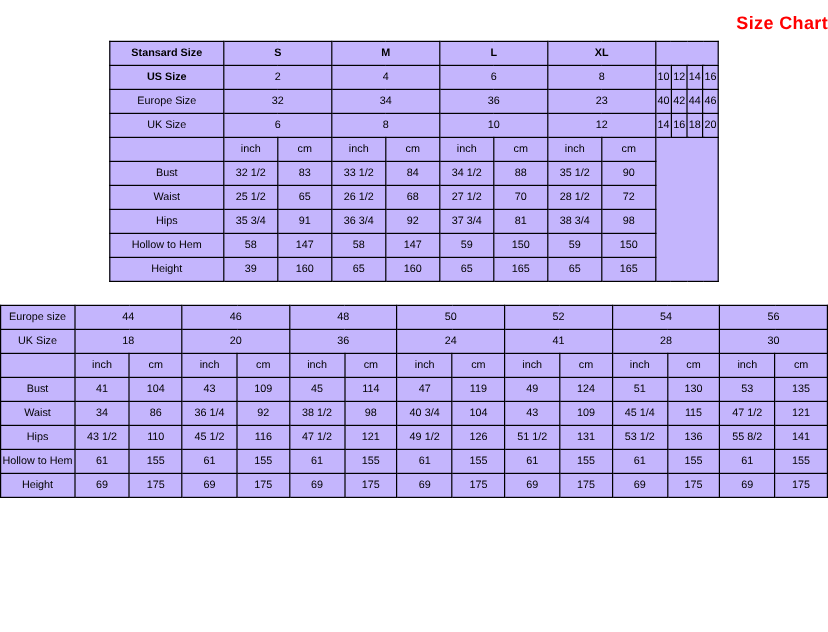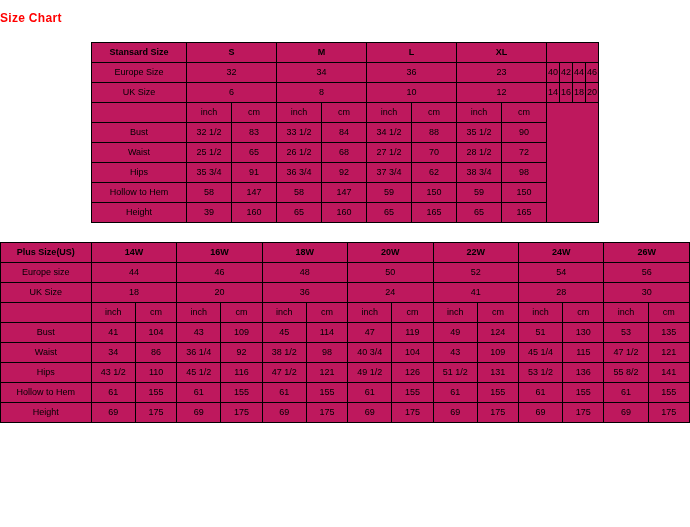--- a/index.html
+++ b/index.html
@@ -16,34 +16,34 @@
     overflow: hidden;
   }
   .page {
     width: 690px;
     height: 527px;
     box-sizing: border-box;
     padding: 0;
     position: relative;
   }
   .title {
-    text-align: left;
+    text-align: right;
     color: #ff0000;
-    font-size: 12px;
+    font-size: 15px;
     font-weight: bold;
     padding-top: 11px;
     padding-bottom: 6px;
     letter-spacing: 0.3px;
   }
   table.chart {
     border-collapse: collapse;
     table-layout: fixed;
-    margin: 11px auto;
+    margin: 0 auto;
     border: 1px solid #000;
-    background: #be185d;
+    background: #c4b5fd;
   }
   table.chart td {
     border: 1px solid #000;
     font-size: 9px;
     text-align: center;
     height: 19px;
     padding: 0 1px;
     overflow: hidden;
     white-space: nowrap;
     line-height: 1.1;
@@ -67,20 +67,31 @@
   <table class="chart t1" id="tbl1">
       <tbody>
         <tr>
           <td class="rowhead bold" style="width:92px">Stansard Size</td>
           <td class="bold" colspan="2" style="width:84px">S</td>
           <td class="bold" colspan="2" style="width:84px">M</td>
           <td class="bold" colspan="2" style="width:84px">L</td>
           <td class="bold" colspan="2" style="width:84px">XL</td>
         </tr>
         <tr>
+          <td class="rowhead bold">US Size</td>
+          <td colspan="2">2</td>
+          <td colspan="2">4</td>
+          <td colspan="2">6</td>
+          <td colspan="2">8</td>
+          <td colspan="2">10</td>
+          <td colspan="2">12</td>
+          <td colspan="2">14</td>
+          <td colspan="2">16</td>
+        </tr>
+        <tr>
           <td class="rowhead">Europe Size</td>
           <td colspan="2">32</td>
           <td colspan="2">34</td>
           <td colspan="2">36</td>
           <td colspan="2">23</td>
           <td colspan="2">40</td>
           <td colspan="2">42</td>
           <td colspan="2">44</td>
           <td colspan="2">46</td>
         </tr>
@@ -128,21 +139,21 @@
           <td style="width:42px">28 1/2</td>
           <td style="width:42px">72</td>
         </tr>
         <tr>
           <td class="rowhead">Hips</td>
           <td style="width:42px">35 3/4</td>
           <td style="width:42px">91</td>
           <td style="width:42px">36 3/4</td>
           <td style="width:42px">92</td>
           <td style="width:42px">37 3/4</td>
-          <td style="width:42px">62</td>
+          <td style="width:42px">81</td>
           <td style="width:42px">38 3/4</td>
           <td style="width:42px">98</td>
         </tr>
         <tr>
           <td class="rowhead">Hollow to Hem</td>
           <td style="width:42px">58</td>
           <td style="width:42px">147</td>
           <td style="width:42px">58</td>
           <td style="width:42px">147</td>
           <td style="width:42px">59</td>
@@ -160,30 +171,20 @@
           <td style="width:42px">165</td>
           <td style="width:42px">65</td>
           <td style="width:42px">165</td>
         </tr>
       </tbody>
     </table>
 
   <div class="wrap2">
     <table class="chart t2" id="tbl2">
         <tbody>
-          <tr>
-            <td class="rowhead bold" style="width:100px">Plus Size(US)</td>
-            <td class="bold" colspan="2" style="width:96px">14W</td>
-            <td class="bold" colspan="2" style="width:96px">16W</td>
-            <td class="bold" colspan="2" style="width:96px">18W</td>
-            <td class="bold" colspan="2" style="width:96px">20W</td>
-            <td class="bold" colspan="2" style="width:96px">22W</td>
-            <td class="bold" colspan="2" style="width:96px">24W</td>
-            <td class="bold" colspan="2" style="width:96px">26W</td>
-          </tr>
           <tr>
             <td class="rowhead">Europe size</td>
             <td colspan="2">44</td>
             <td colspan="2">46</td>
             <td colspan="2">48</td>
             <td colspan="2">50</td>
             <td colspan="2">52</td>
             <td colspan="2">54</td>
             <td colspan="2">56</td>
           </tr>

